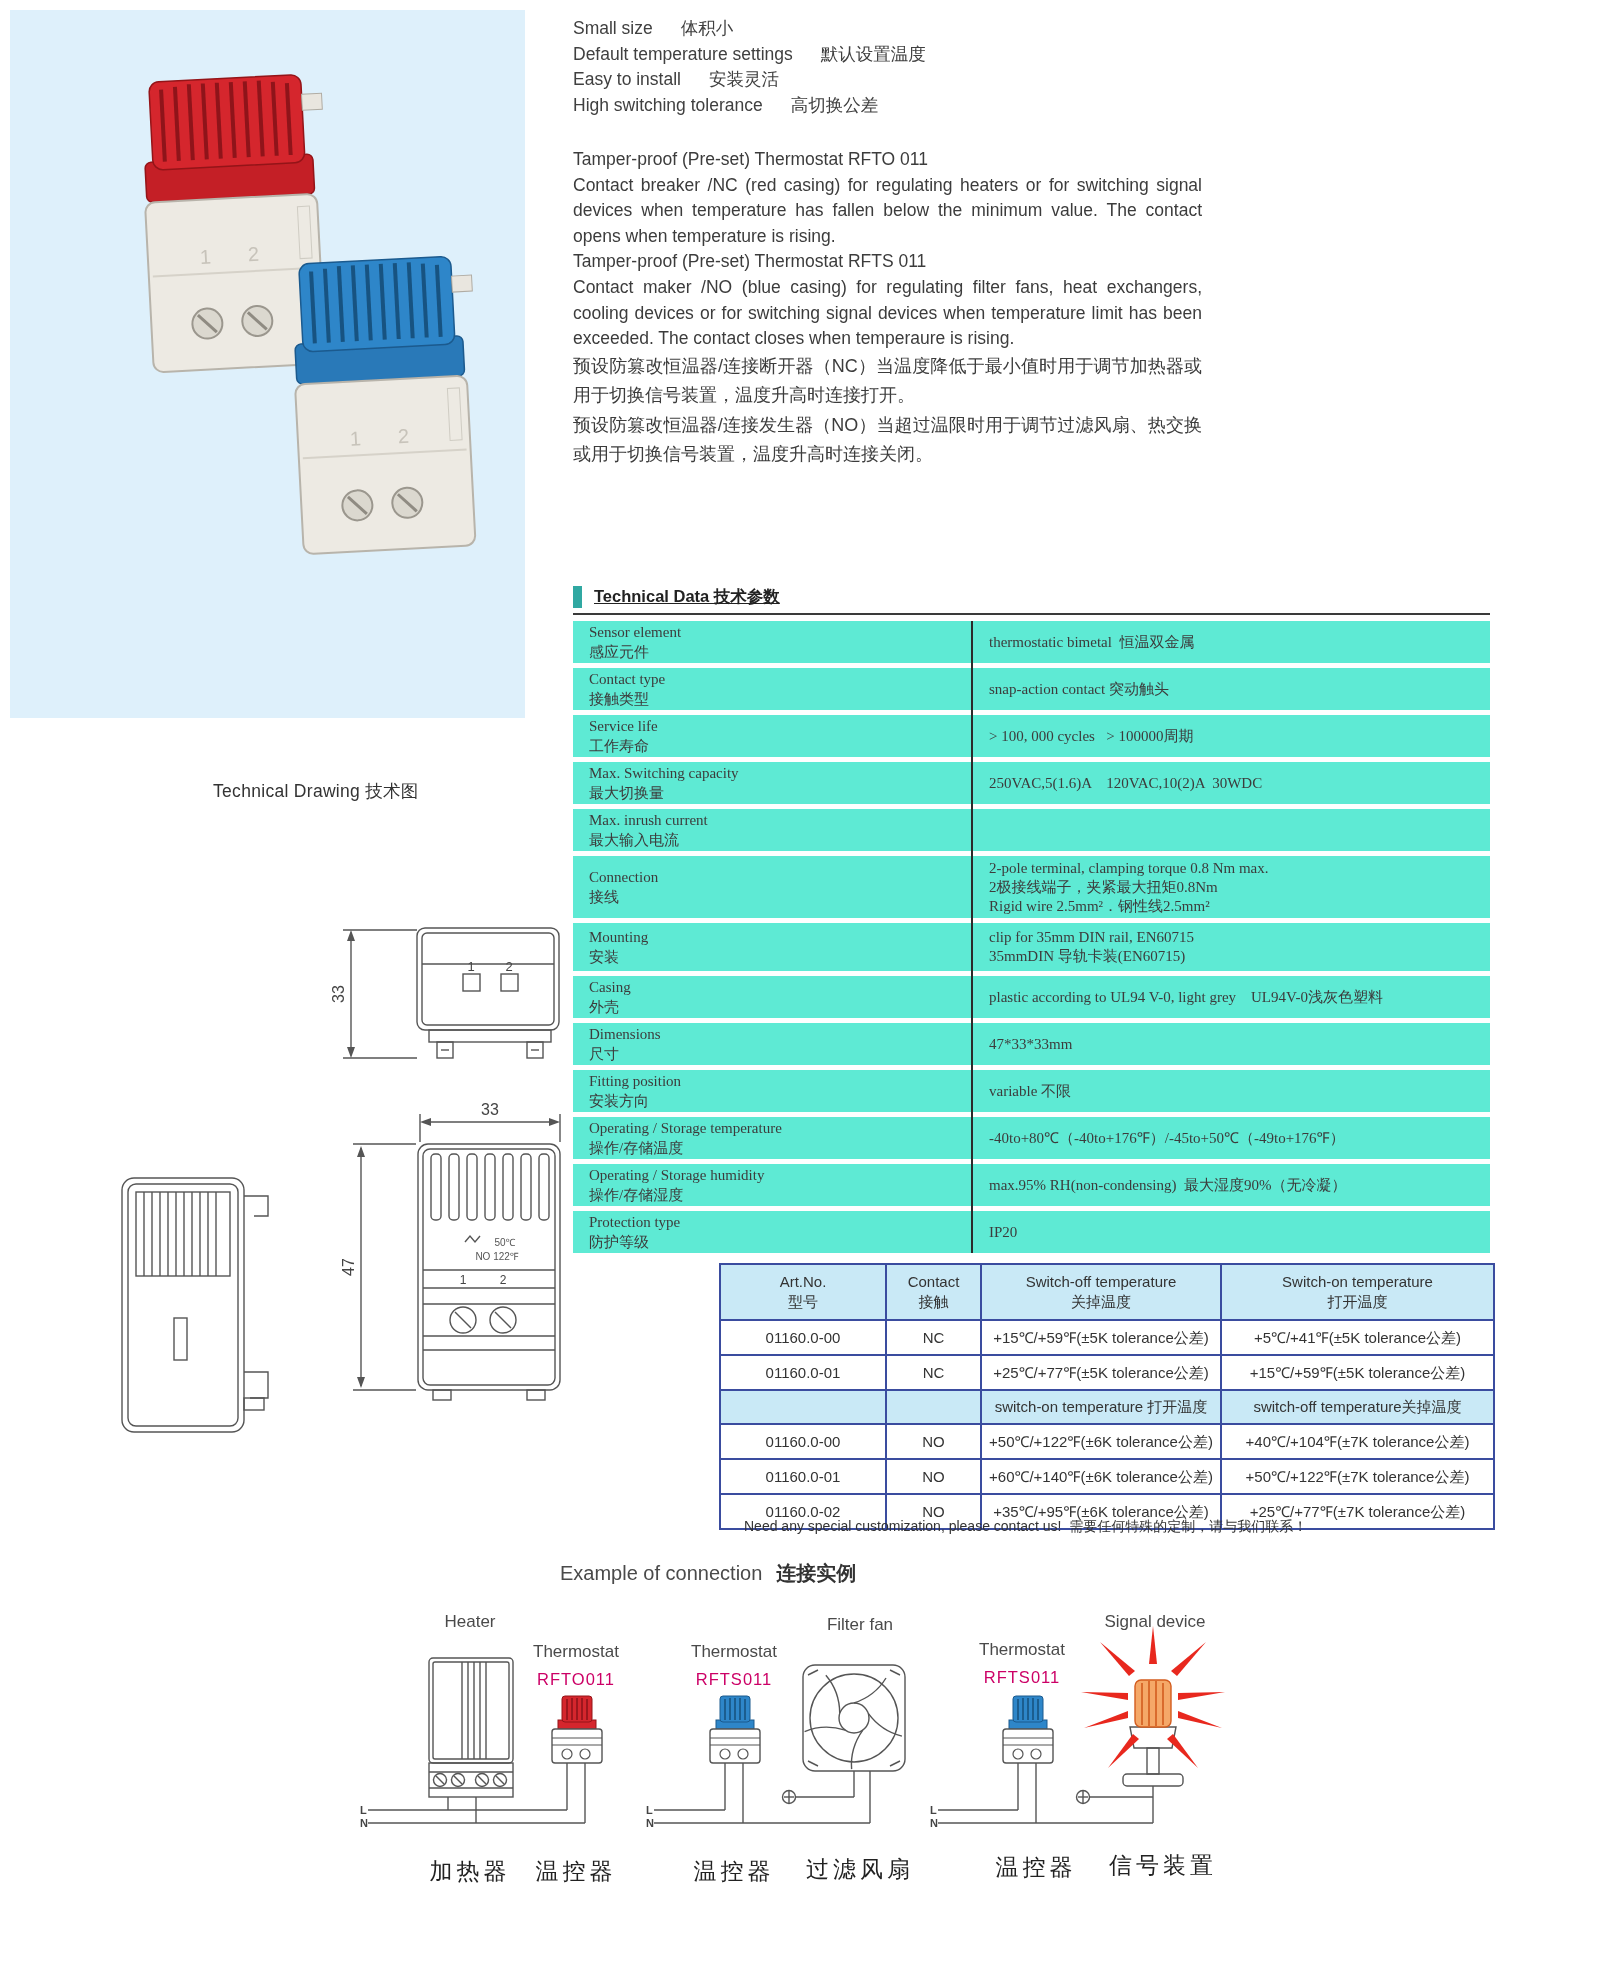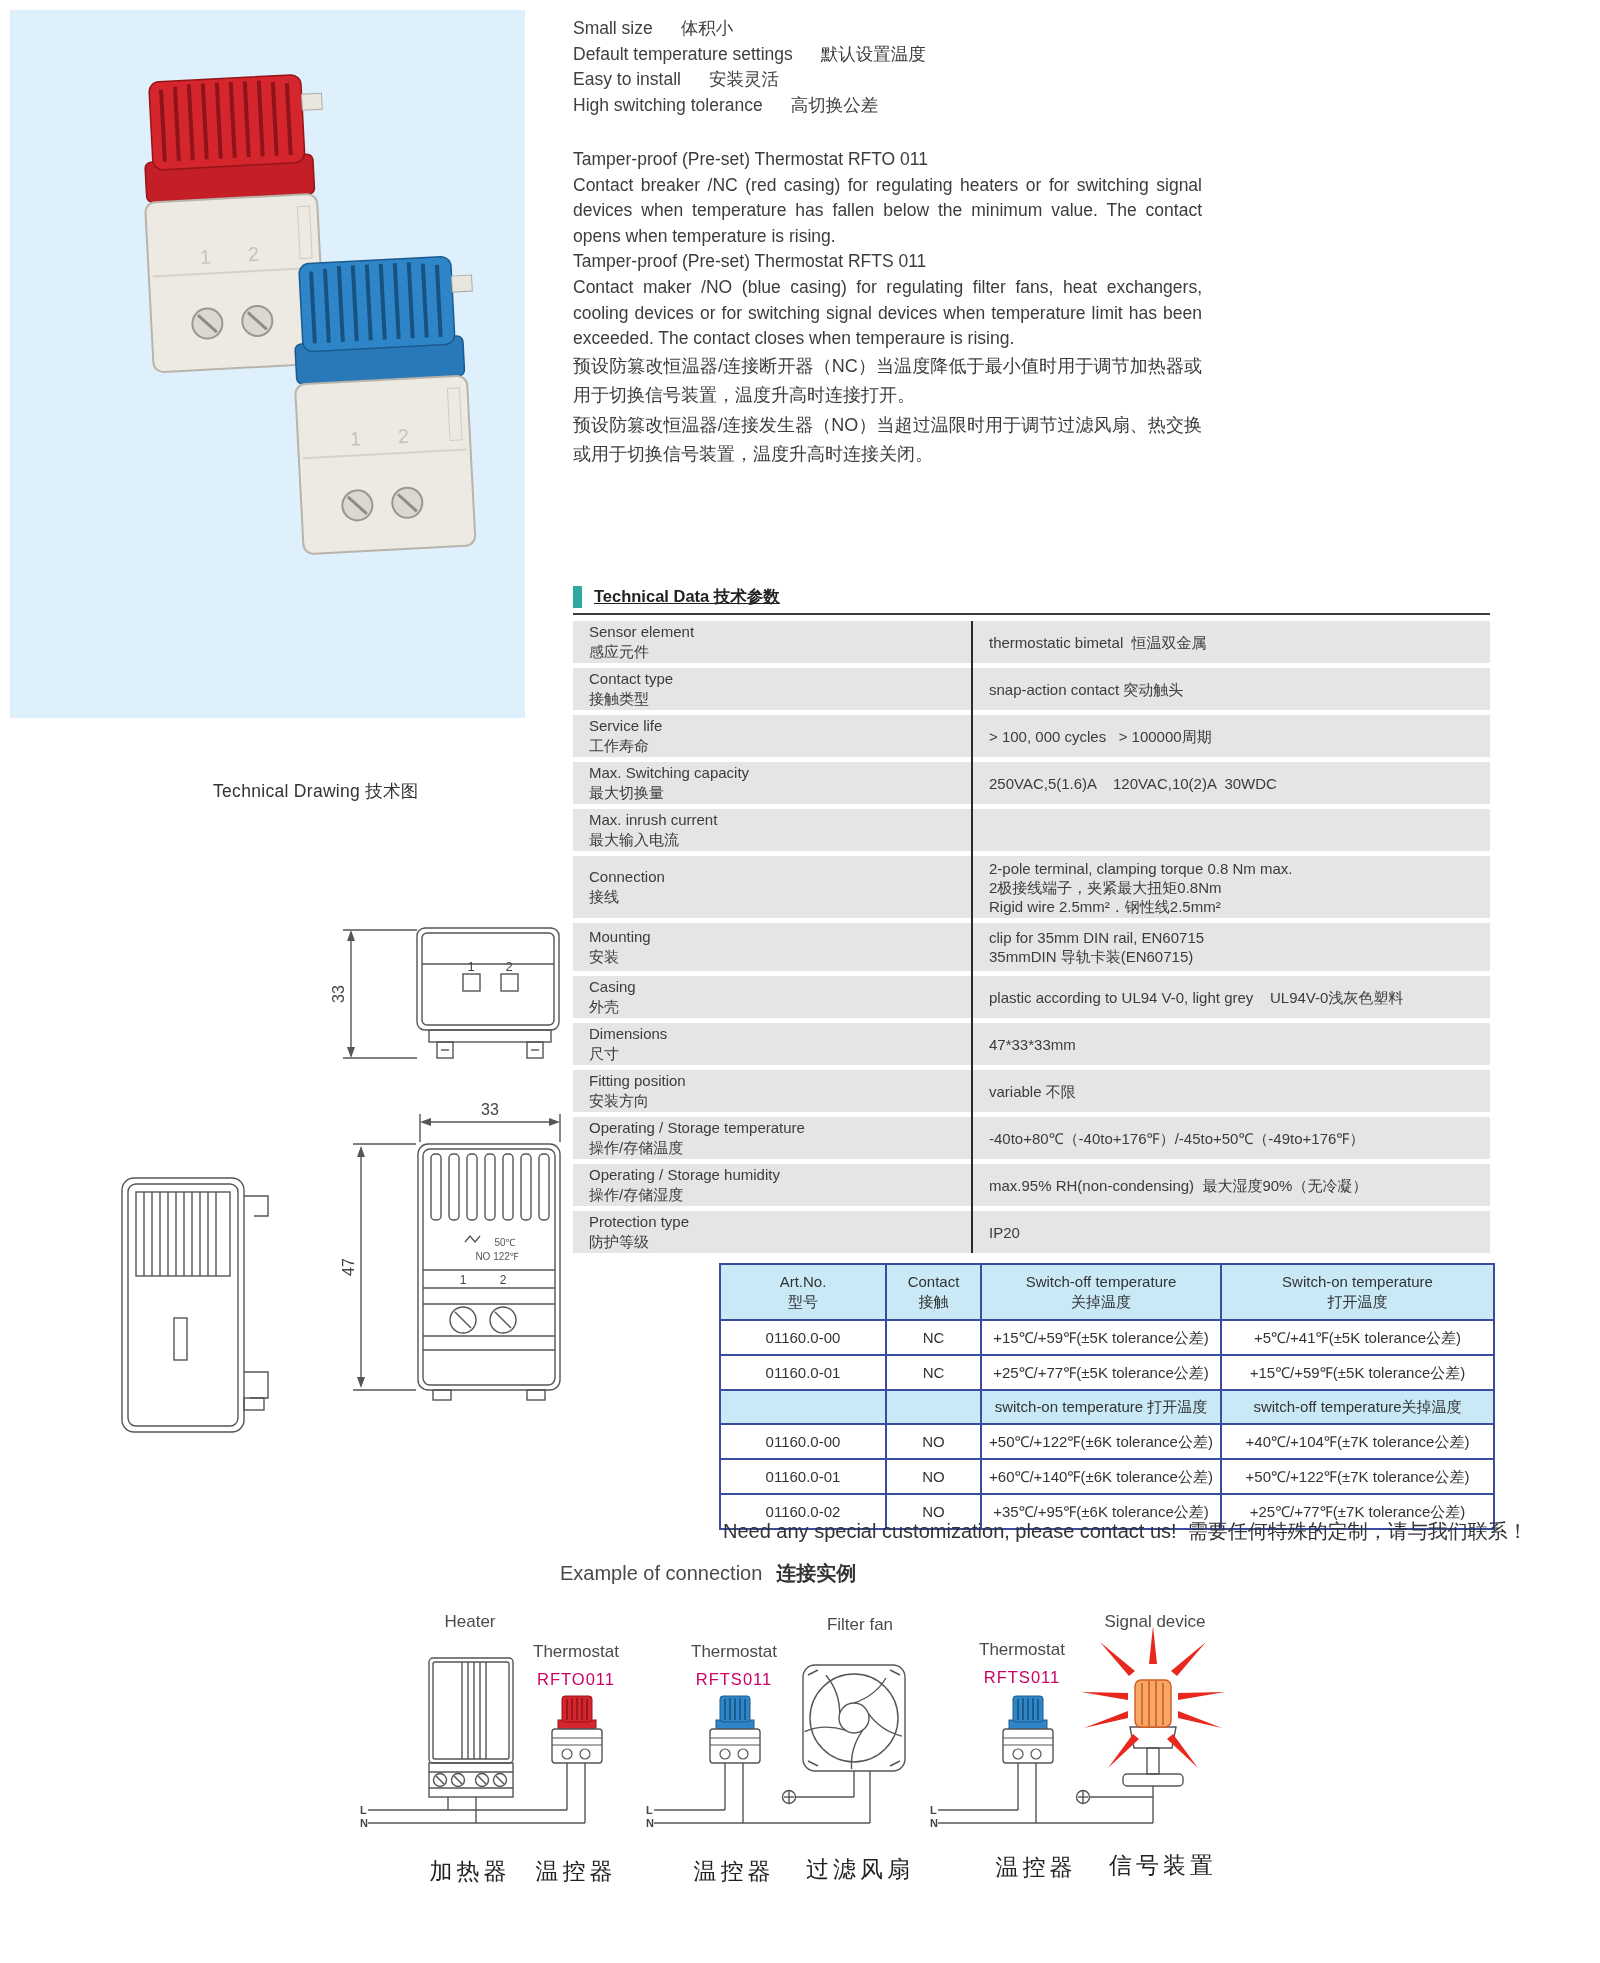--- a/index.html
+++ b/index.html
@@ -18,33 +18,33 @@
   .desc .just{margin:0;text-align:justify;}
   .desc .zh-par{margin:0;font-size:18px;line-height:29.5px;text-align:justify;}
 
   
   .tech-section{left:573px;top:586px;width:917px;}
   .tech-head{display:flex;align-items:center;padding-bottom:5px;border-bottom:2px solid #3a3a3a;}
   .tech-head .bar{width:9px;height:22px;background:#30a8a2;margin-right:12px;}
   .tech-head .t{font-size:16.5px;font-weight:bold;color:#222;text-decoration:underline;}
   .spec-table{position:relative;margin-top:6px;}
   .spec-divider{position:absolute;left:398px;top:0;bottom:0;width:2px;background:#2b2b2b;}
-  .srow{display:flex;background:#e5e5e5;margin-bottom:5px;height:42px;}
+  .srow{display:flex;background:#5eead4;margin-bottom:5px;height:42px;font-family:Liberation Serif, serif;}
   .srow.mid{height:48px;}
   .srow.tall{height:62px;}
   .sl{width:398px;box-sizing:border-box;padding-left:16px;display:flex;flex-direction:column;justify-content:center;font-size:15px;line-height:20px;color:#3c3c3c;}
   .sv{flex:1;box-sizing:border-box;padding-left:18px;display:flex;flex-direction:column;justify-content:center;font-size:15px;line-height:19px;color:#3c3c3c;white-space:pre;}
 
   
   .art-table{left:719px;top:1263px;border-collapse:collapse;table-layout:fixed;}
   .art-table td{border:2px solid #3a4c9f;text-align:center;font-size:15px;color:#333;padding:0 2px;background:#fff;}
   .art-table .hd{background:#c9e9f6;height:54px;line-height:20px;}
   .art-table .sub{background:#c9e9f6;height:32px;}
   .art-table .dr{height:33px;}
-  .note{left:723px;top:1518px;font-size:20px;color:#333;white-space:pre;}
+  .note{left:744px;top:1518px;font-size:14px;color:#333;white-space:pre;}
 
   
   .drawing-title{left:213px;top:779px;font-size:17.5px;color:#333;letter-spacing:.3px;}
 
   
   .conn-title{left:560px;top:1560px;font-size:20px;color:#4a4a4a;}
   .conn-title .zh{font-family:Liberation Sans, sans-serif;color:#333;margin-left:14px;font-weight:bold;}
   .dlab{font-size:17px;color:#4a4a4a;text-align:center;}
   .model{font-size:16.5px;color:#cc0066;text-align:center;letter-spacing:1px;}
   .caption{font-family:"Liberation Serif",serif;font-size:23px;color:#222;text-align:center;letter-spacing:4px;}

